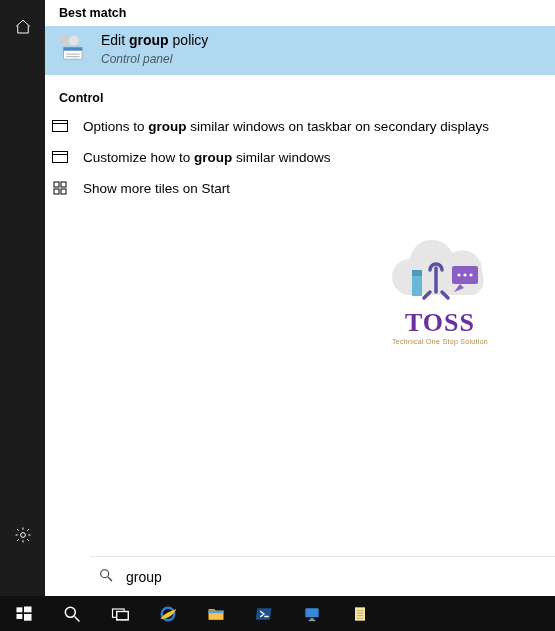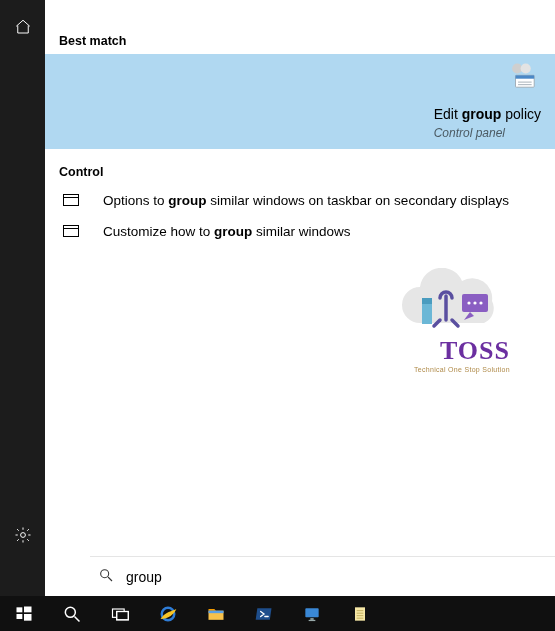--- a/index.html
+++ b/index.html
@@ -6,37 +6,37 @@
   html, body { width: 555px; height: 631px; font-family: "Segoe UI", Tahoma, sans-serif; overflow: hidden; }
   body { display: flex; flex-direction: column; background: #fff; }
 
   
   .panel { flex: 1; display: flex; }
   .rail { width: 45px; background: #1c1c1c; display: flex; flex-direction: column; align-items: center; padding-top: 6px; }
   .rail .spacer { flex: 1; }
   .rail-btn { width: 45px; height: 42px; display: flex; align-items: center; justify-content: center; color: #fff; }
   .rail-btn svg { width: 18px; height: 18px; stroke: #fff; fill: none; stroke-width: 1.3; }
 
-  .results { flex: 1; display: flex; flex-direction: column; background: #fff; position: relative; margin-top: 28px; }
+  .results { flex: 1; display: flex; flex-direction: column; background: #fff; position: relative; }
 
   .section-header { font-size: 12.5px; font-weight: 600; color: #000; padding: 6px 14px 6px 14px; }
 
-  .best-match { background: #b0d8f1; display: flex; align-items: flex-end; gap: 12px; padding: 6px 14px 8px 10px; flex-direction: column; }
+  .best-match { background: #b0d8f1; display: flex; align-items: flex-start; gap: 12px; padding: 6px 14px 8px 10px; }
   .bm-icon { width: 34px; height: 34px; display:flex; align-items:center; justify-content:center; }
   .bm-text { line-height: 1.25; }
   .bm-title { font-size: 14px; color: #000; }
   .bm-sub   { font-size: 12px; color: #4b5a63; margin-top: 2px; font-style: italic; }
   .bm-title b { font-weight: 700; }
 
-  .setting-row { display: flex; align-items: center; gap: 23px; padding: 8px 17px; font-size: 13.5px; color: #000; cursor: default; }
+  .setting-row { display: flex; align-items: center; gap: 14px; padding: 8px 6px; font-size: 13.5px; color: #000; cursor: default; }
   .setting-row .glyph { width: 18px; display:flex; justify-content:center; color:#000; }
   .setting-row b { font-weight: 700; }
 
   
-  .logo { position: absolute; left: 325px; top: 240px; width: 140px; text-align: right; pointer-events: none; }
+  .logo { position: absolute; left: 325px; top: 240px; width: 140px; text-align: center; pointer-events: none; }
   .cloud { fill: #e6e6e6; }
   .logo-title { font-size: 26px; font-weight: 700; color: #6b2fa0; letter-spacing: 1px; margin-top: -6px; font-family: Georgia, serif;}
   .logo-sub { font-size: 7px; color: #b08b4a; letter-spacing: .3px; }
 
   
   .searchbar { height: 40px; background: #fff; border-top: 1px solid #e5e5e5; display:flex; align-items:center; padding: 0 8px; margin-left:45px; gap: 12px; } 
   .searchbar .mag svg { width:16px; height:16px; stroke:#333; fill:none; stroke-width:1.6; }
   .searchbar input { border: 0; outline: 0; flex: 1; font-size: 14px; font-family: inherit; color:#000; background:transparent; }
   @keyframes blink { 50% { opacity: 0; } }
 
@@ -117,20 +117,31 @@
           <span><span>Options to </span><b>group</b><span> similar windows on taskbar on secondary displays</span></span>
         </div>
         <div class="setting-row">
           <span class="glyph">
             <svg width="16" height="12" viewBox="0 0 16 12" stroke="#000" fill="none">
               <rect x="0.5" y="0.5" width="15" height="11"></rect>
               <line x1="0.5" y1="3.5" x2="15.5" y2="3.5"></line>
             </svg>
           </span>
           <span><span>Customize how to </span><b>group</b><span> similar windows</span></span>
+        </div>
+        <div class="setting-row">
+          <span class="glyph">
+            <svg width="14" height="14" viewBox="0 0 14 14" stroke="#000" fill="none">
+              <rect x="1" y="1" width="5" height="5"></rect>
+              <rect x="8" y="1" width="5" height="5"></rect>
+              <rect x="1" y="8" width="5" height="5"></rect>
+              <rect x="8" y="8" width="5" height="5"></rect>
+            </svg>
+          </span>
+          <span><span>Show more tiles on Start</span></span>
         </div>
       </div>
 
     <div class="logo">
       <svg viewBox="0 0 120 70" width="120" height="70">
         <path class="cloud" d="M30 55 a18 18 0 0 1 0-36 a22 22 0 0 1 42 -6 a20 20 0 0 1 30 20 a16 16 0 0 1 -8 22 Z"></path>
         <rect x="32" y="30" width="10" height="26" fill="#6bb7d6"></rect>
         <rect x="32" y="30" width="10" height="6" fill="#4a9cbf"></rect>
         <g stroke="#5a4fa0" stroke-width="3.5" fill="none" stroke-linecap="round">
           <path d="M56 28 v24"></path>

